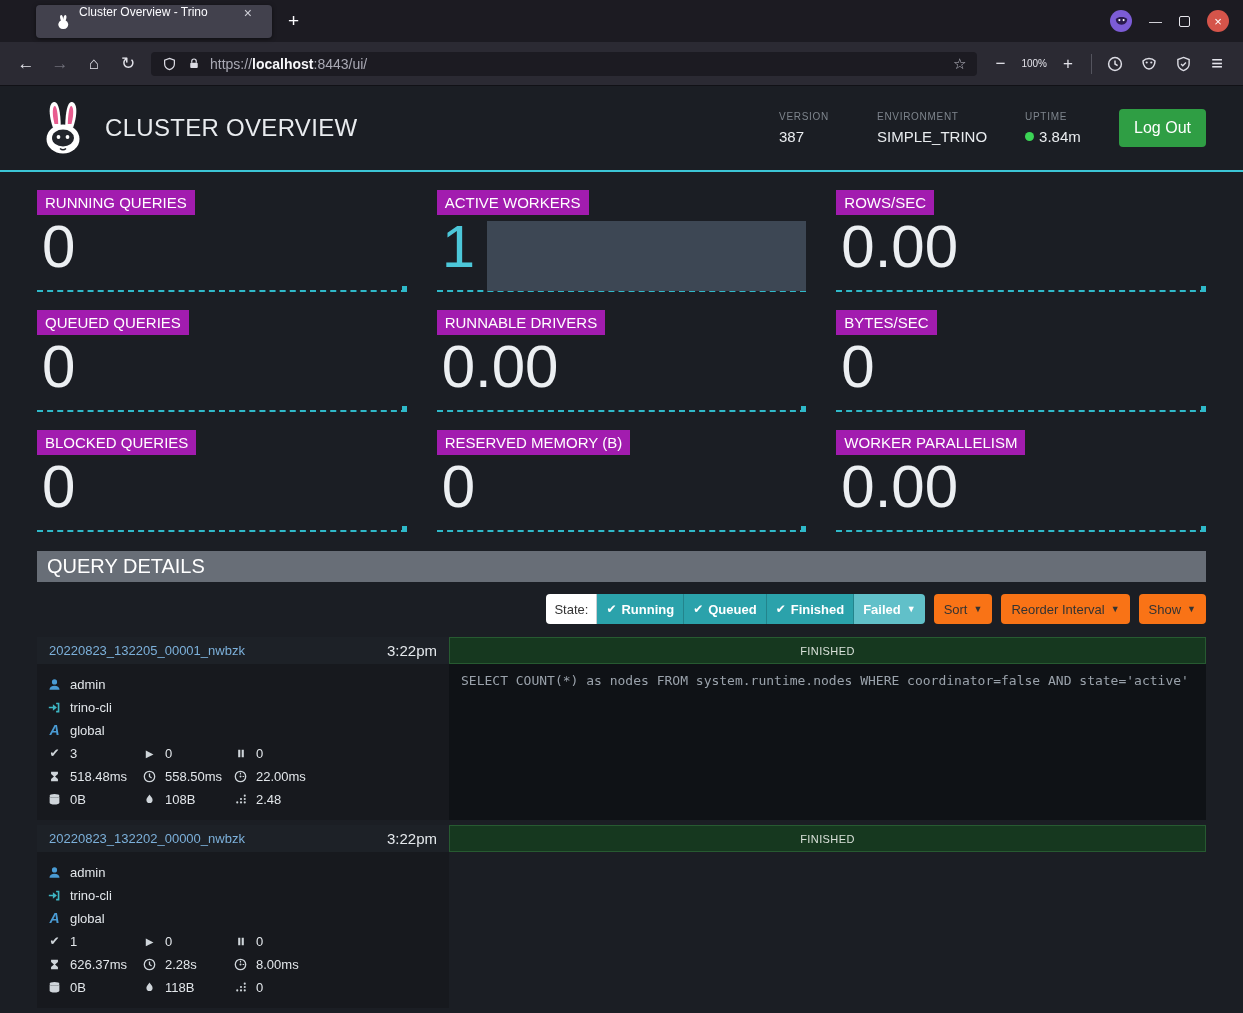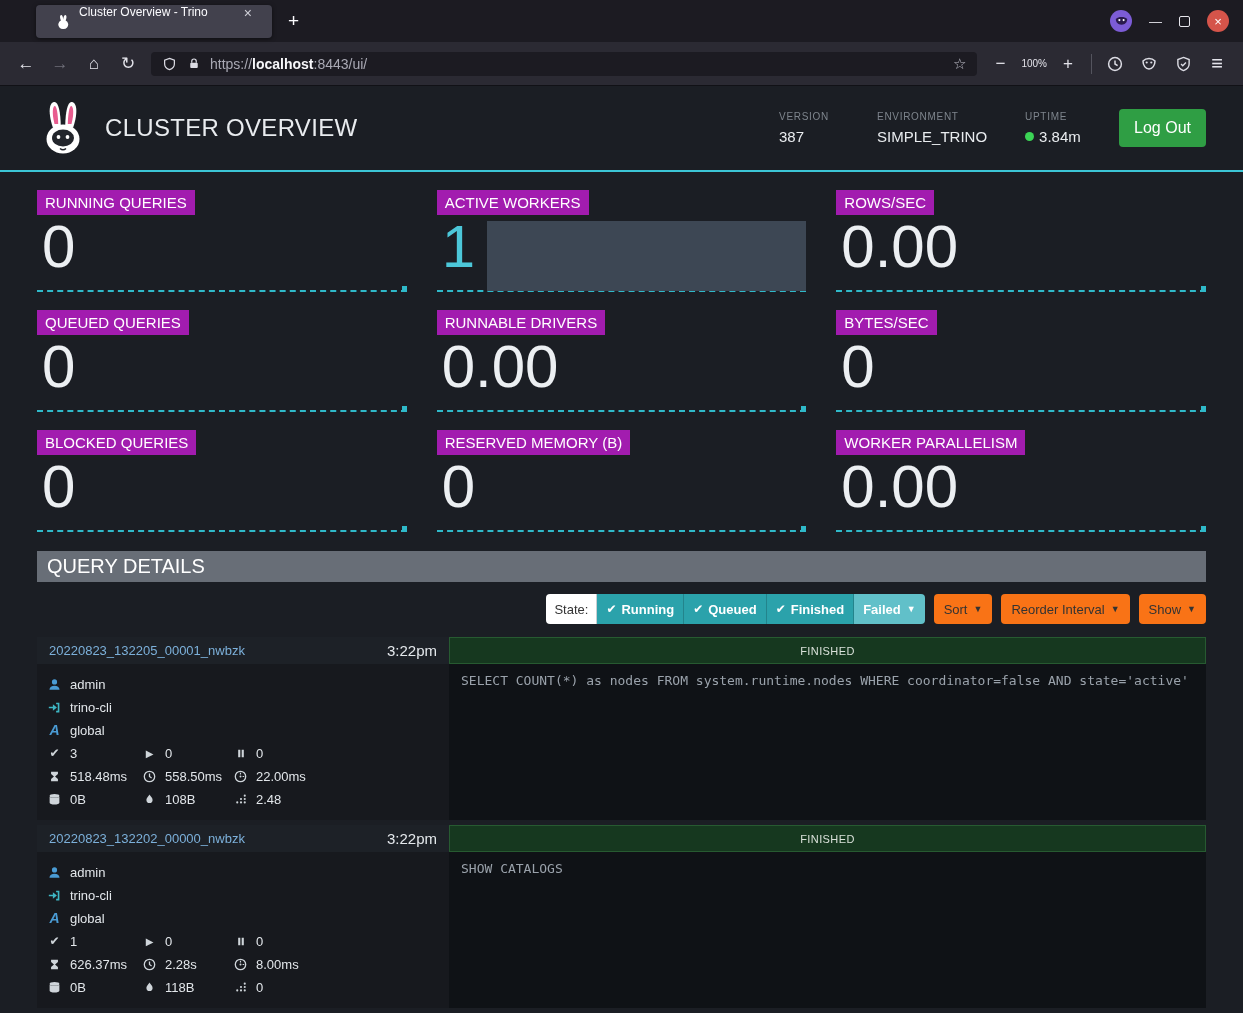--- a/index.html
+++ b/index.html
@@ -507,14 +507,13 @@
               <circle cx="13" cy="12.5" r="1.4"></circle>
               <circle cx="8" cy="8" r="1.4"></circle>
               <circle cx="13" cy="8" r="1.4"></circle>
               <circle cx="13" cy="3.5" r="1.4"></circle>
             </svg>
           </span>
           <span>0</span>
         </span>
     </div>
   </div>
-  <pre class="qsql">SHOW CATALOGS</pre>
 </div>
 
 </body></html>

